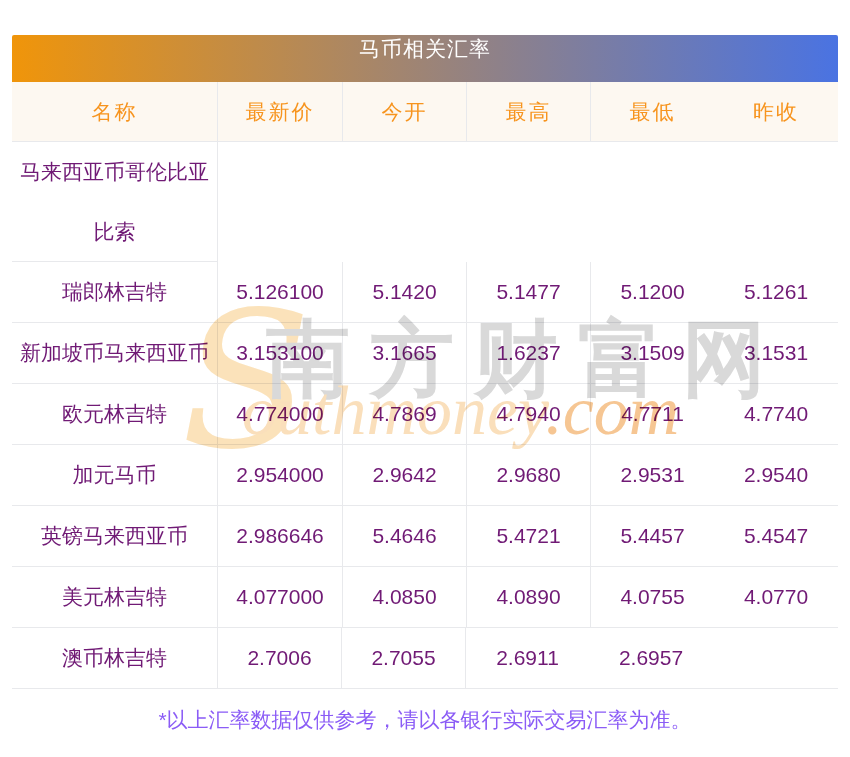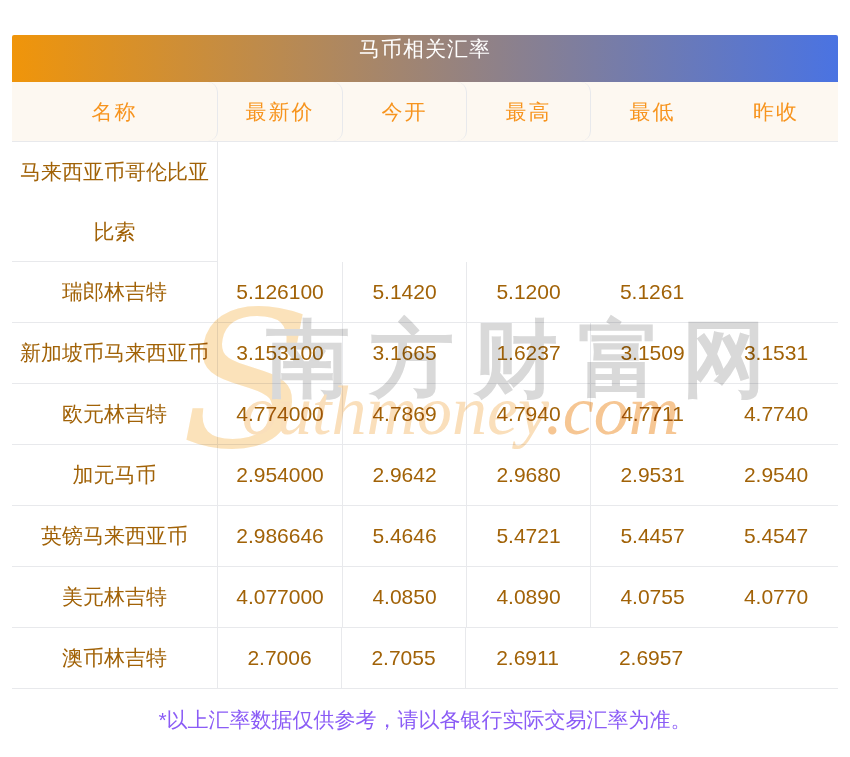--- a/index.html
+++ b/index.html
@@ -23,23 +23,23 @@
   }
 
   .header-row {
     display:flex; height:60px;
     background:#fdf8f1;
     border-bottom:1px solid #e8e9ec;
   }
 
   .cell {
     display:flex; align-items:center; justify-content:center;
-    font-size:21px; color:#a16207; text-align:center;
+    font-size:21px; color:#701a75; text-align:center;
   }
-  .hcell { color:#f7941e; letter-spacing:2px;border-radius:10px; }
+  .hcell { color:#f7941e; letter-spacing:2px; }
 
   .c-name { width:206px; }
   .c1 { width:125px; }
   .c2 { width:124px; }
   .c3 { width:124px; }
   .c4 { width:123px;text-align:center; }
   .c5 { width:124px; }
   .br { border-right:1px solid #e8e9ec; }
 
   .row { display:flex; height:61px; border-bottom:1px solid #e8e9ec; background:transparent; }
@@ -106,20 +106,21 @@
       <div class="cell c-name br name-tall">
         <span>马来西亚币哥伦比亚</span>
         <span>比索</span>
       </div>
     </div>
 
     <div class="row">
       <div class="cell c-name br">瑞郎林吉特</div>
       <div class="cell c1 br">5.126100</div>
       <div class="cell c2 br">5.1420</div>
+      <div class="cell c3 br">5.1477</div>
       <div class="cell c4">5.1200</div>
       <div class="cell c5">5.1261</div>
     </div>
 
     <div class="row">
       <div class="cell c-name br">新加坡币马来西亚币</div>
       <div class="cell c1 br">3.153100</div>
       <div class="cell c2 br">3.1665</div>
       <div class="cell c3 br">1.6237</div>
       <div class="cell c4">3.1509</div>

